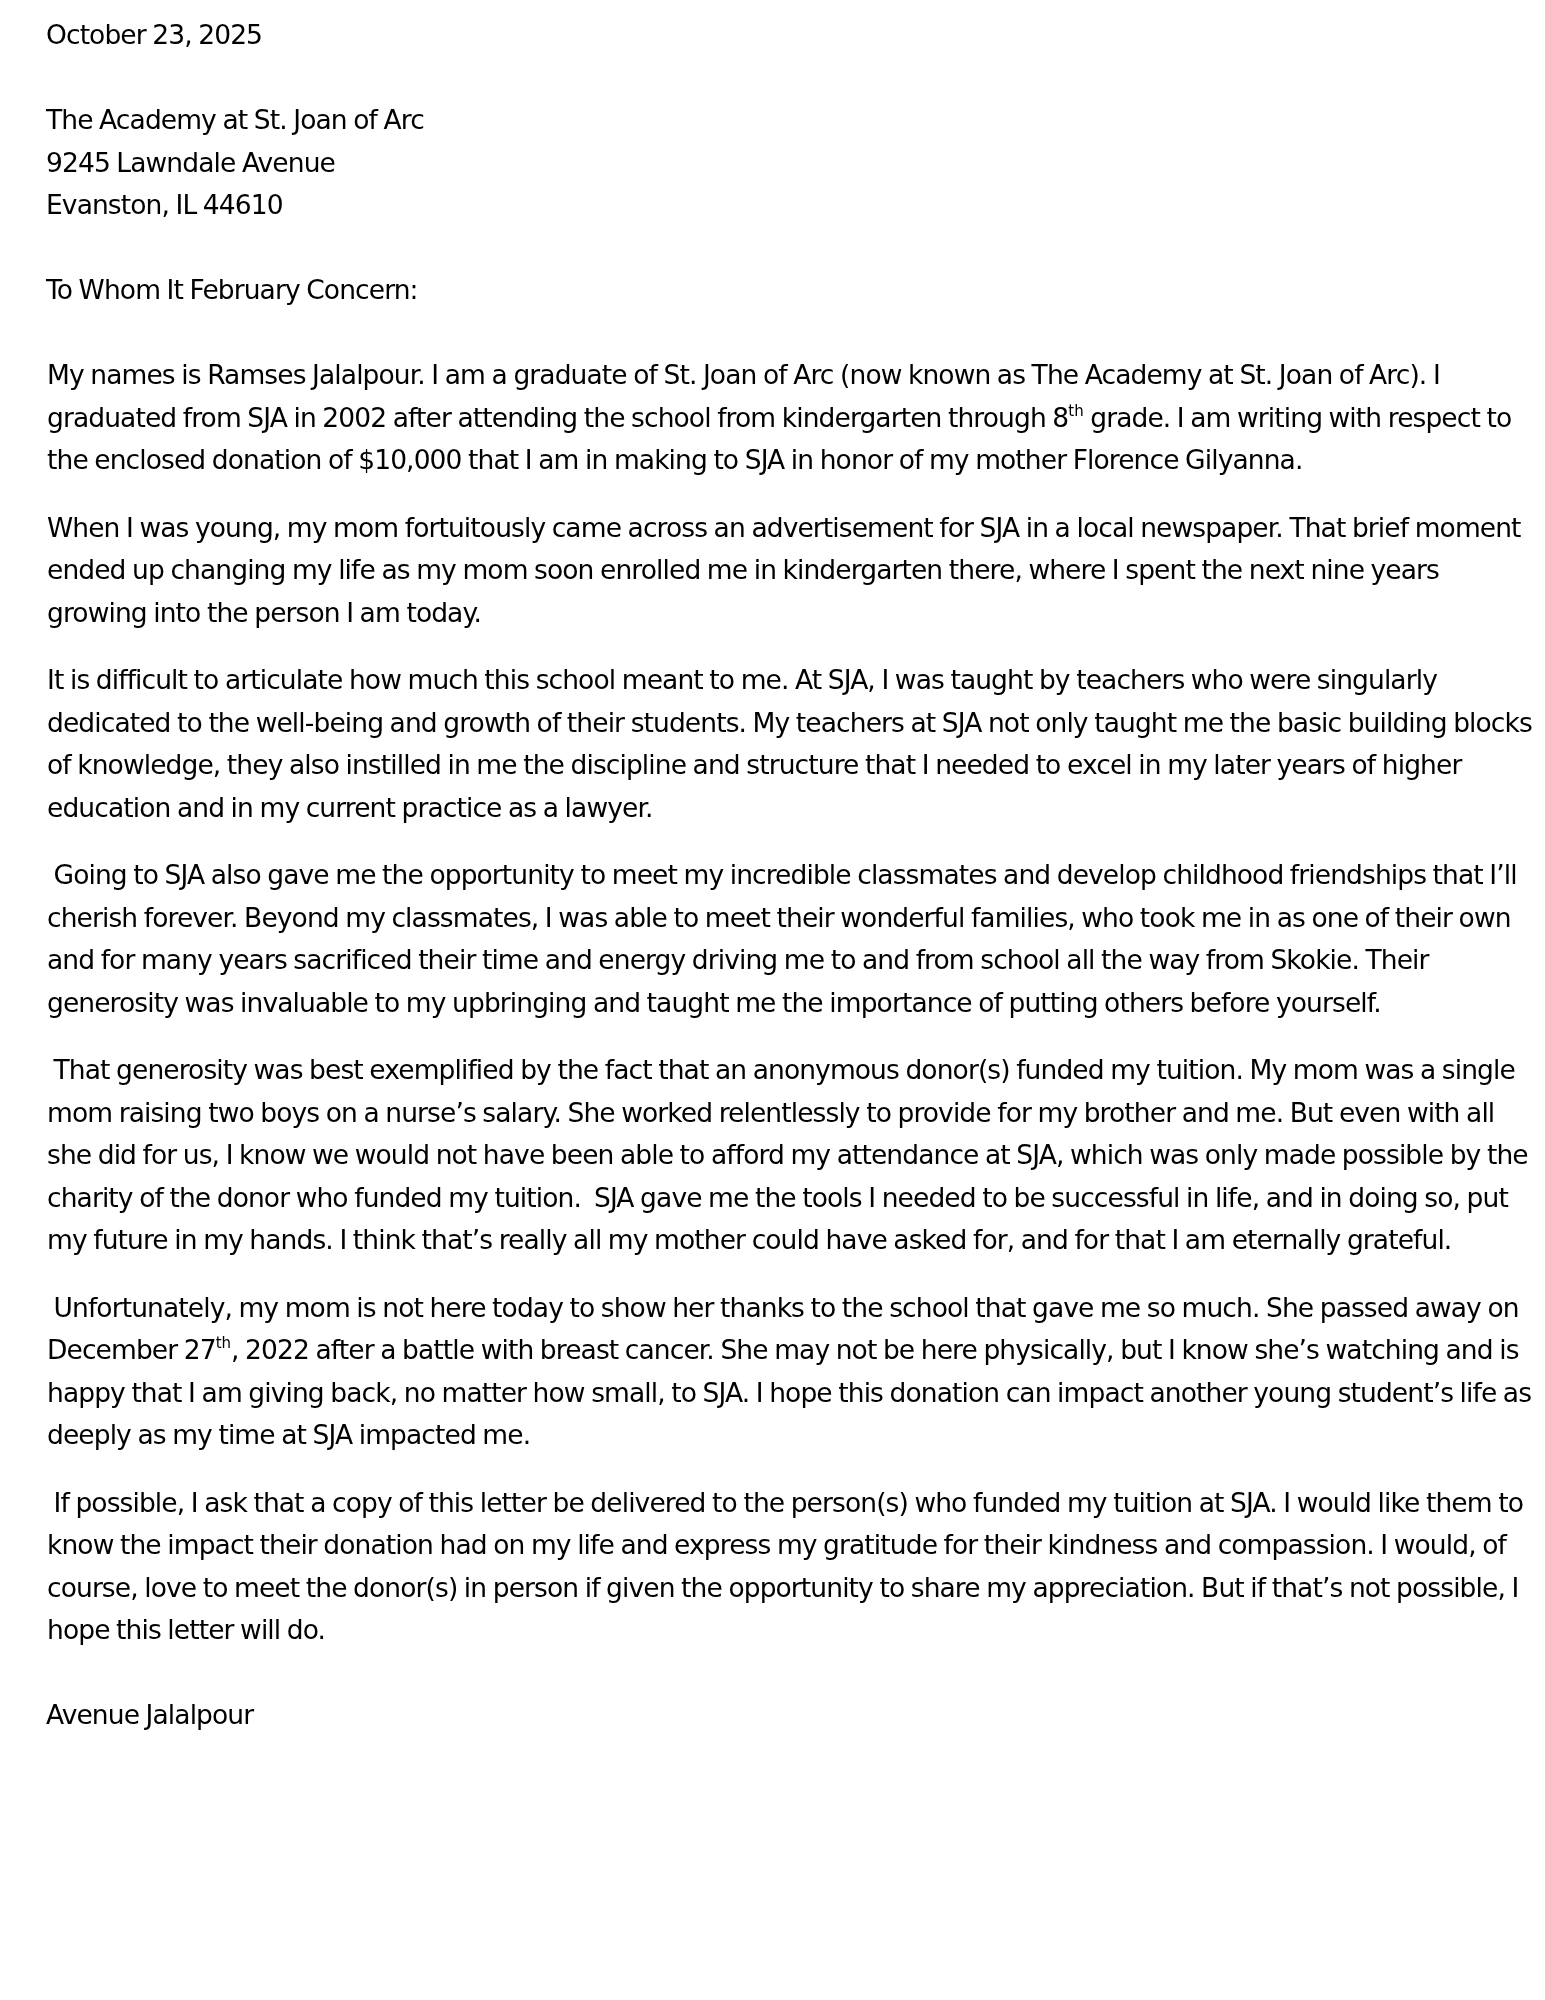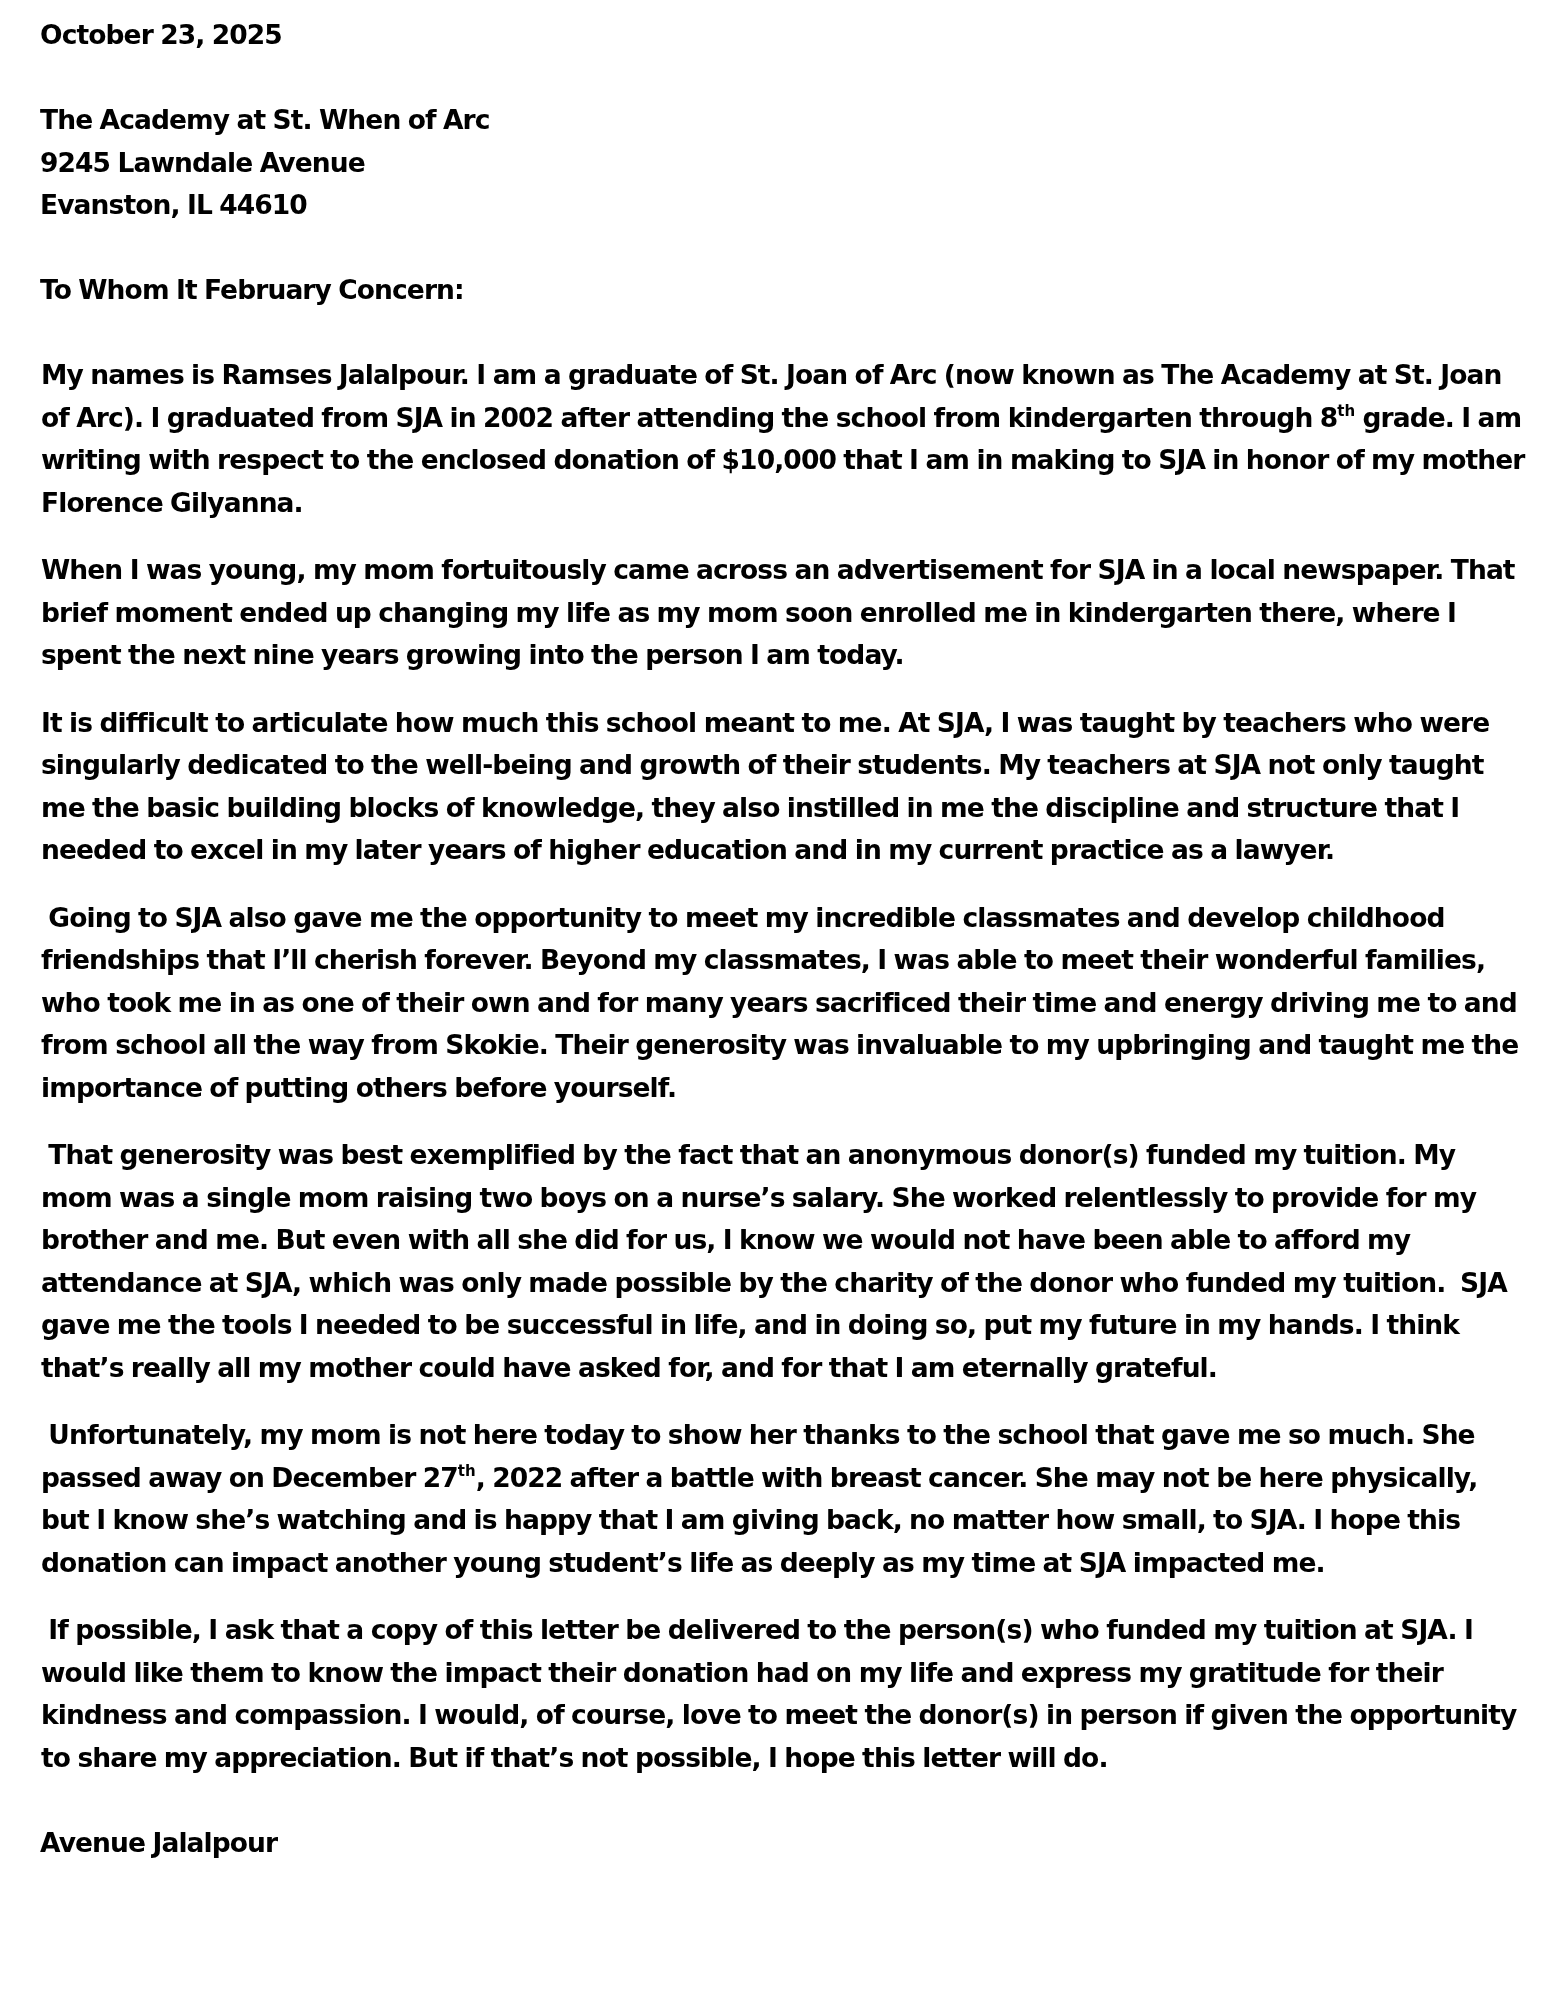--- a/index.html
+++ b/index.html
@@ -10,26 +10,26 @@
     body {
       width: 1545px;
       height: 2000px;
       position: relative;
       overflow: hidden;
       color: #000000;
       font-family: "DejaVu Sans", sans-serif;
     }
     .letter {
       position: absolute;
-      left: 40px;
+      left: 46px;
       top: 14px;
       width: 1490px;
       font-size: 26.5px;
       line-height: 42.5px;
-      font-weight: bold;
+      font-weight: normal;
       letter-spacing: -0.9px;
       word-spacing: -1px;
     }
     .line { display: block; }
     .date { margin: 0; }
     .delivery { font-style: italic; }
     .address-block { margin-top: 42.5px; }
     .salutation { margin-top: 42.5px; }
     .para { margin: 1px; }
     .para + .para { margin-top: 25px; }
@@ -43,21 +43,21 @@
       letter-spacing: 0;
     }
   </style>
 </head>
 <body>
 
 <div class="letter">
   <p class="date line">October 23, 2025</p>
 
   <div class="address-block">
-    <span class="line">The Academy at St. When of Arc</span>
+    <span class="line">The Academy at St. Joan of Arc</span>
     <span class="line">9245 Lawndale Avenue</span>
     <span class="line">Evanston, IL 44610</span>
   </div>
 
   <div class="salutation line">To Whom It February Concern:</div>
 
   <div class="body">
     <p class="para"><span>My names is Ramses Jalalpour. I am a graduate of St. Joan of Arc (now known as The Academy at St. Joan of Arc). I graduated from SJA in 2002 after attending the school from kindergarten through 8</span><sup>th</sup><span> grade. I am writing with respect to the enclosed donation of $10,000 that I am in making to SJA in honor of my mother Florence Gilyanna.</span></p>
 
     <p class="para">When I was young, my mom fortuitously came across an advertisement for SJA in a local newspaper. That brief moment ended up changing my life as my mom soon enrolled me in kindergarten there, where I spent the next nine years growing into the person I am today.</p>

